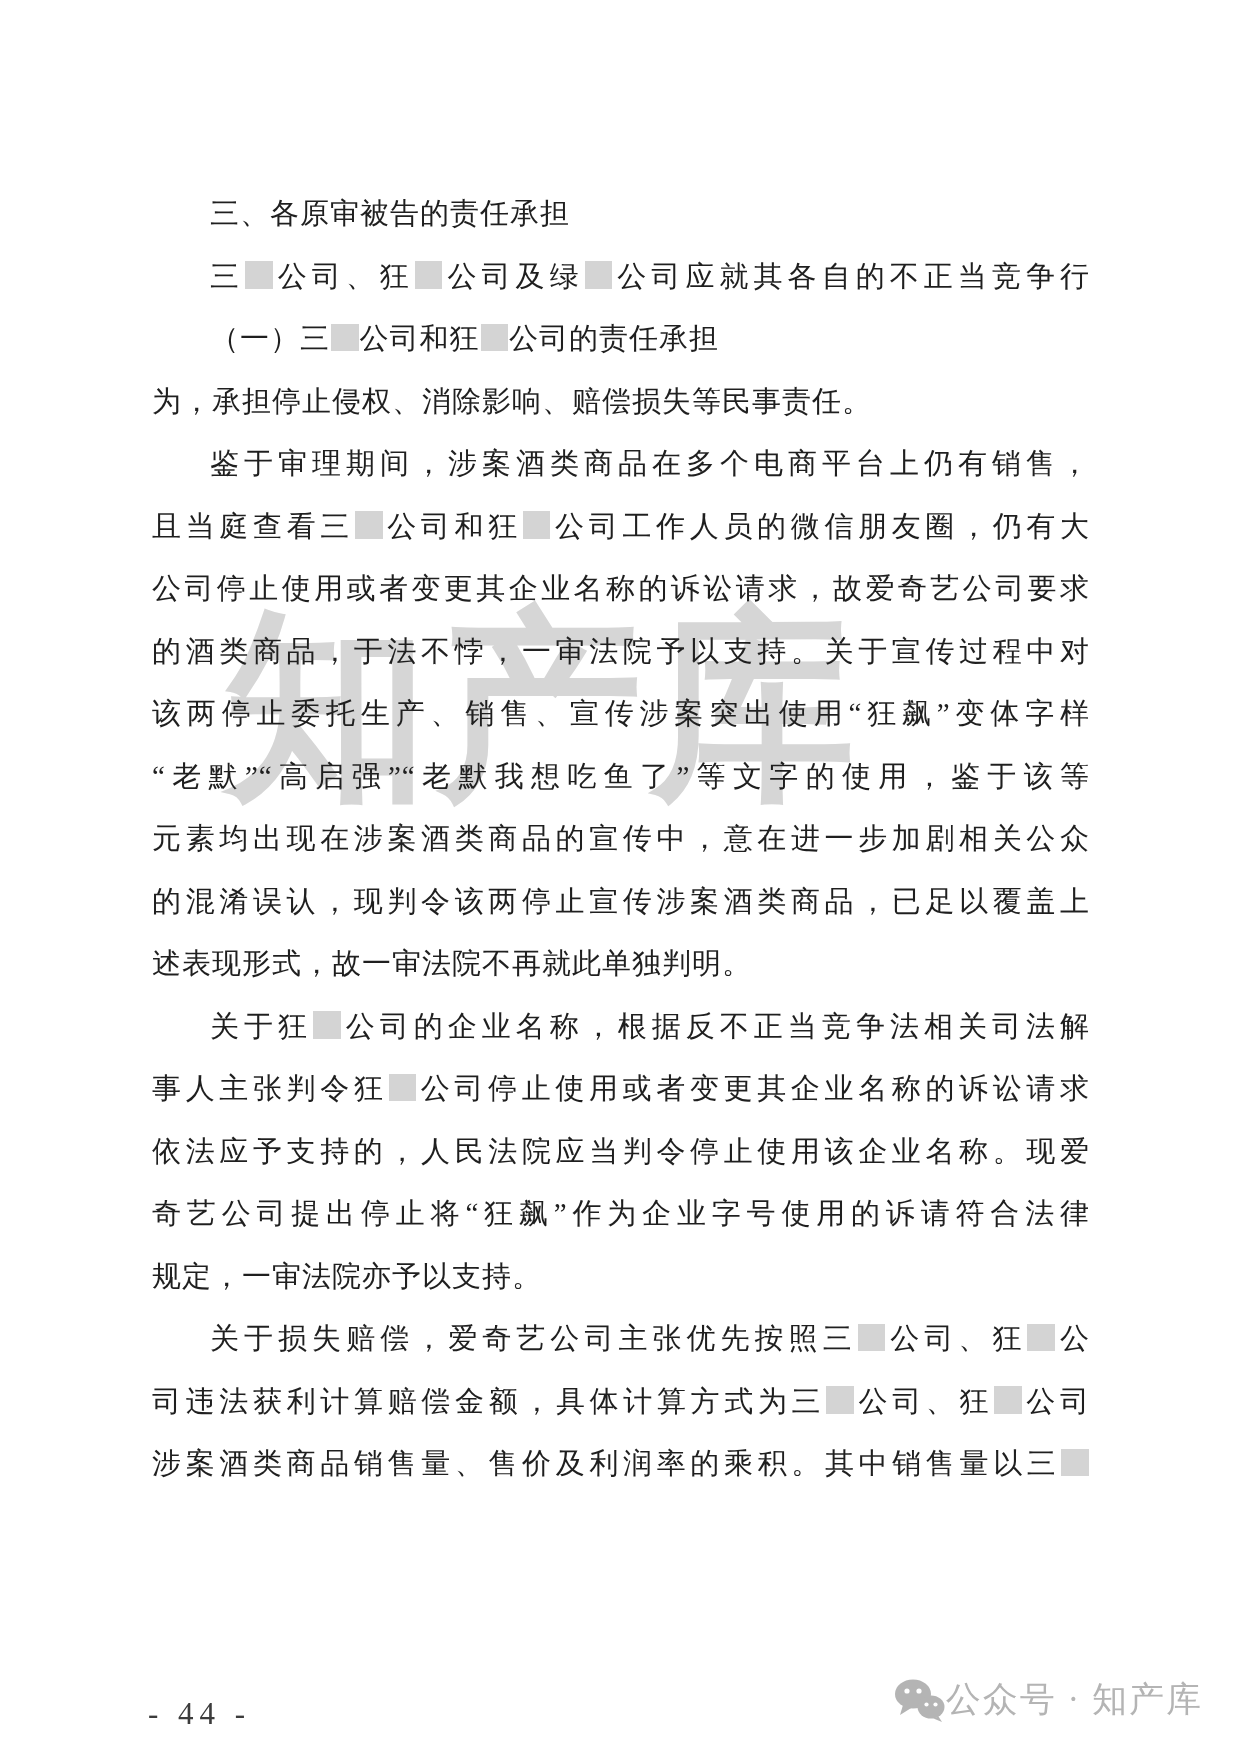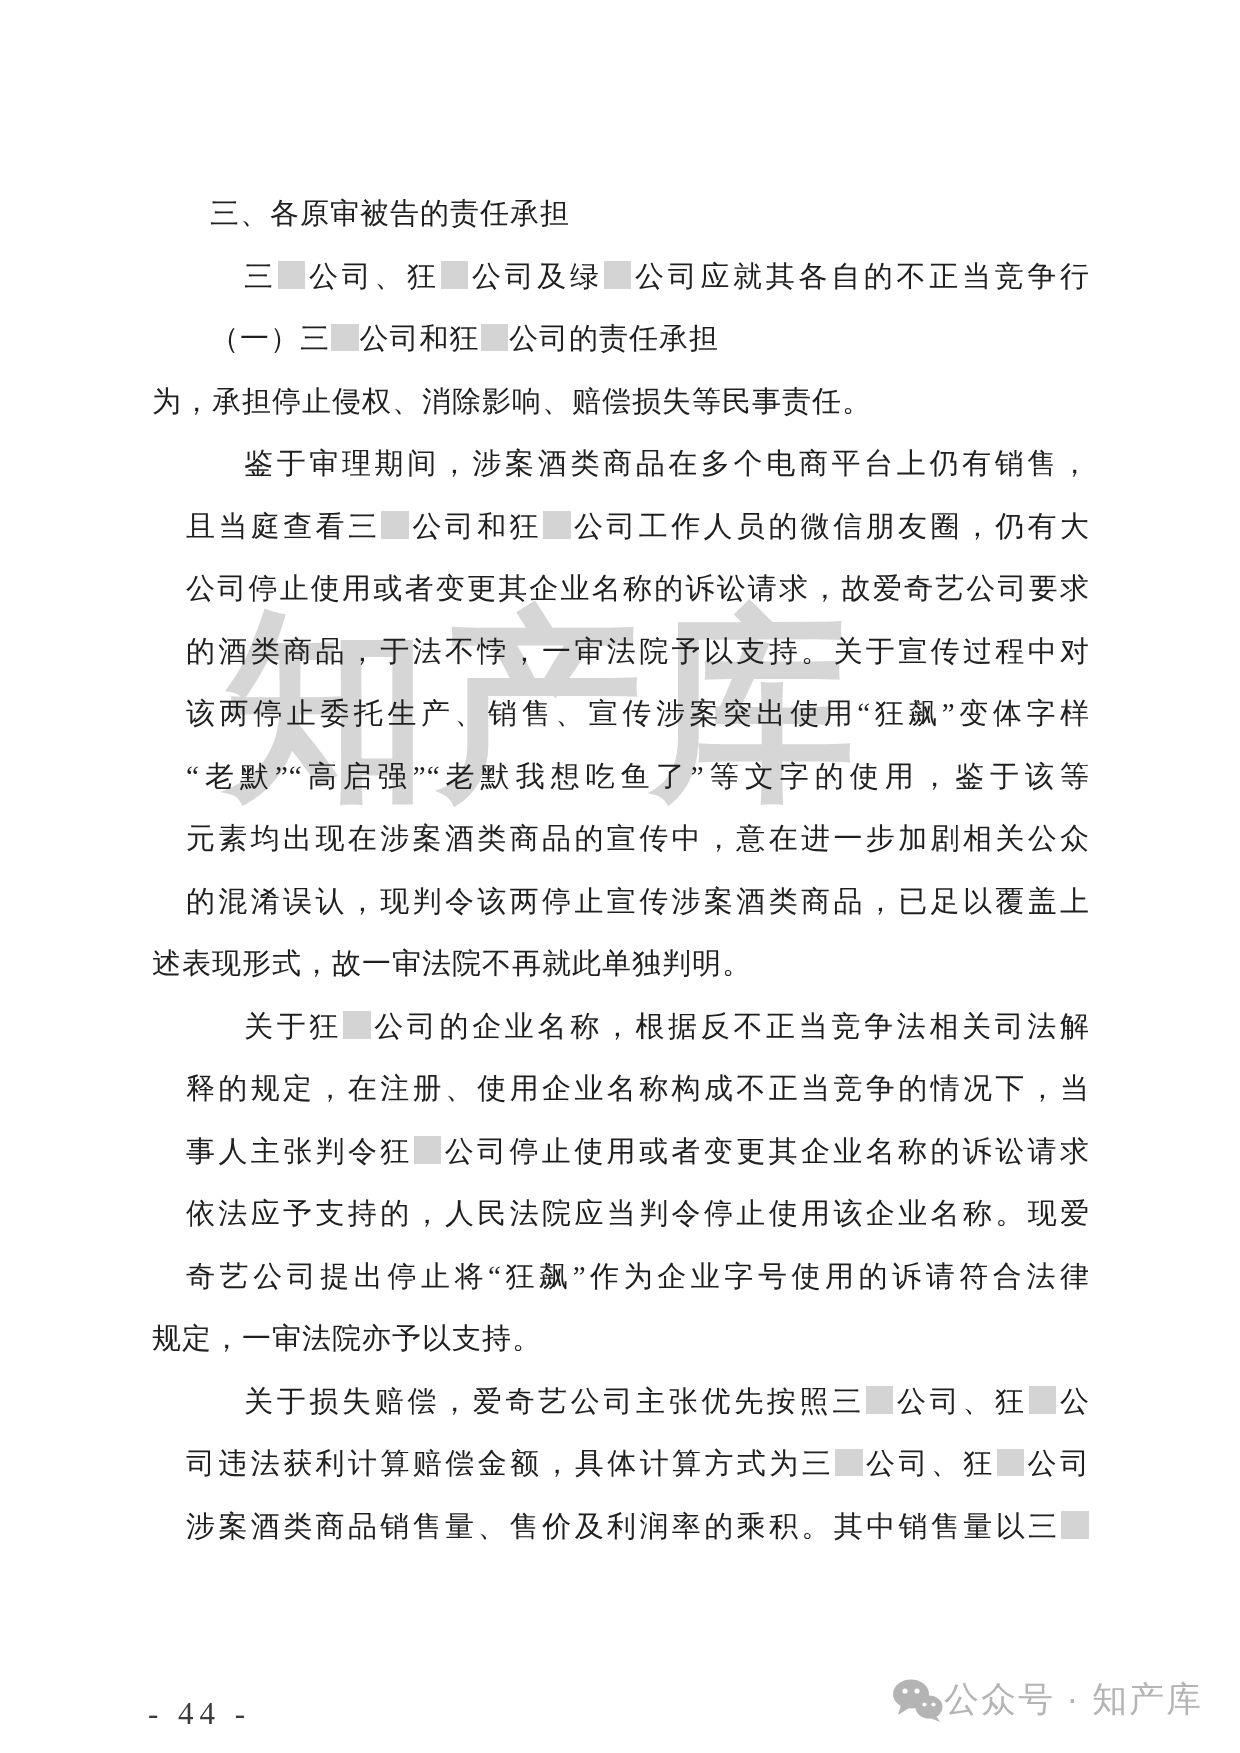--- a/index.html
+++ b/index.html
@@ -41,21 +41,20 @@
     letter-spacing:1px;
     white-space:nowrap;
   }
   .line{height:62.5px;}
   .line.indent{text-indent:2em;}
   .line.justify{
     white-space:normal;
     text-align:justify;
     text-align-last:justify;
     text-justify:inter-ideograph;
-    margin-left:34px;
   }
   .redact{
     display:inline-block;
     width:0.95em;height:0.95em;
     background:var(--redact-color);
     vertical-align:-0.12em;
     margin:0 1px;
   }
   .page-number{
     position:absolute;
@@ -66,21 +65,21 @@
     letter-spacing:6px;
     font-family:"Liberation Serif","DejaVu Serif",serif;
   }
   .footer-brand{
     position:absolute;
     right:37px;top:1676px;
     z-index:1;
     display:flex;
     align-items:center;
     color:var(--footer-color);
-    font-family:Liberation Sans, sans-serif;
+    font-family:Liberation Serif, serif;
     font-size:35px;
     letter-spacing:2px;
   }
   .wechat-icon{display:inline-flex;align-items:center;}
 </style>
 </head>
 <body>
 
 <div class="page">
 
@@ -94,21 +93,20 @@
       <div class="line indent justify">鉴于审理期间，涉案酒类商品在多个电商平台上仍有销售，</div>
       <div class="line justify">且当庭查看三<span class="redact"></span>公司和狂<span class="redact"></span>公司工作人员的微信朋友圈，仍有大</div>
       <div class="line justify">公司停止使用或者变更其企业名称的诉讼请求，故爱奇艺公司要求</div>
       <div class="line justify">的酒类商品，于法不悖，一审法院予以支持。关于宣传过程中对</div>
       <div class="line justify">该两停止委托生产、销售、宣传涉案突出使用“狂飙”变体字样</div>
       <div class="line justify">“老默”“高启强”“老默我想吃鱼了”等文字的使用，鉴于该等</div>
       <div class="line justify">元素均出现在涉案酒类商品的宣传中，意在进一步加剧相关公众</div>
       <div class="line justify">的混淆误认，现判令该两停止宣传涉案酒类商品，已足以覆盖上</div>
       <div class="line">述表现形式，故一审法院不再就此单独判明。</div>
       <div class="line indent justify">关于狂<span class="redact"></span>公司的企业名称，根据反不正当竞争法相关司法解</div>
-      <div class="line justify">释的规定，在注册、使用企业名称构成不正当竞争的情况下，当</div>
       <div class="line justify">事人主张判令狂<span class="redact"></span>公司停止使用或者变更其企业名称的诉讼请求</div>
       <div class="line justify">依法应予支持的，人民法院应当判令停止使用该企业名称。现爱</div>
       <div class="line justify">奇艺公司提出停止将“狂飙”作为企业字号使用的诉请符合法律</div>
       <div class="line">规定，一审法院亦予以支持。</div>
       <div class="line indent justify">关于损失赔偿，爱奇艺公司主张优先按照三<span class="redact"></span>公司、狂<span class="redact"></span>公</div>
       <div class="line justify">司违法获利计算赔偿金额，具体计算方式为三<span class="redact"></span>公司、狂<span class="redact"></span>公司</div>
       <div class="line justify">涉案酒类商品销售量、售价及利润率的乘积。其中销售量以三<span class="redact"></span></div>
     </main>
 
   <div class="page-number">- 44 -</div>

